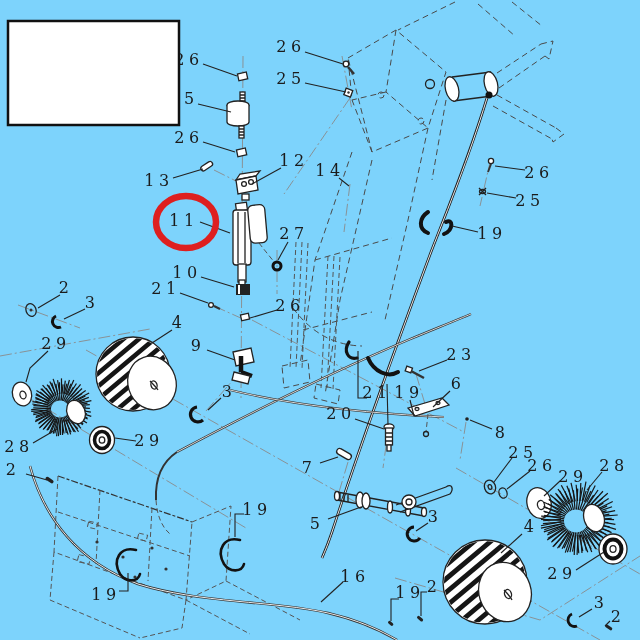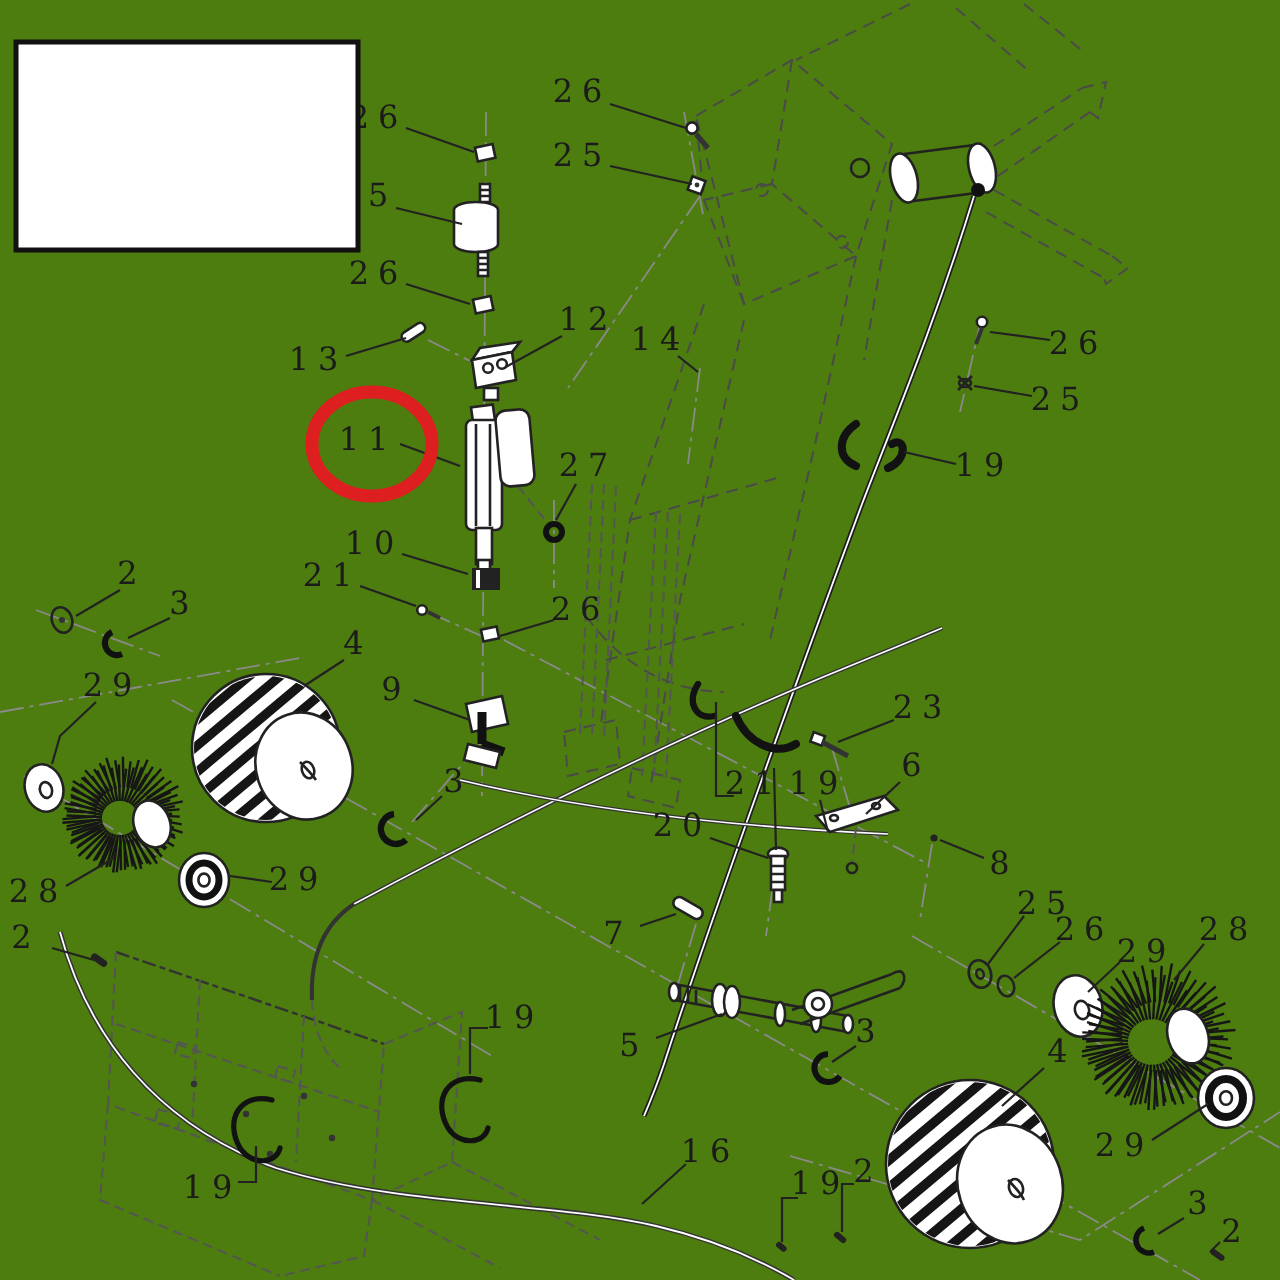--- a/index.html
+++ b/index.html
@@ -1,16 +1,16 @@
 <!DOCTYPE html>
 <html><head>
 <meta charset="utf-8">
 <style>
   html,body{margin:0;padding:0;background:#fff;}
-  .page{position:relative;width:640px;height:640px;background:#4d7c0f;overflow:hidden;
+  .page{position:relative;width:640px;height:640px;background:#7dd3fc;overflow:hidden;
         font-family:"DejaVu Serif", serif;}
   svg{position:absolute;left:0;top:0;}
   .dd{stroke:#8a8a8a;stroke-width:0.9;fill:none;stroke-dasharray:12 3 2 3;}
   .dash{stroke:#4a4a4a;stroke-width:1;fill:none;stroke-dasharray:6 4;}
   .dashf{stroke:#555;stroke-width:1;fill:none;stroke-dasharray:5 3;}
   .jag{stroke:#333;stroke-width:1.2;fill:none;stroke-dasharray:7 2 3 2;}
   .ln{stroke:#222;stroke-width:1.3;fill:none;}
   .lnw{stroke:#222;stroke-width:1.3;fill:#fff;}
   .thick{stroke:#121212;fill:none;stroke-linecap:round;}
   .leader{stroke:#222;stroke-width:1.1;fill:none;}

